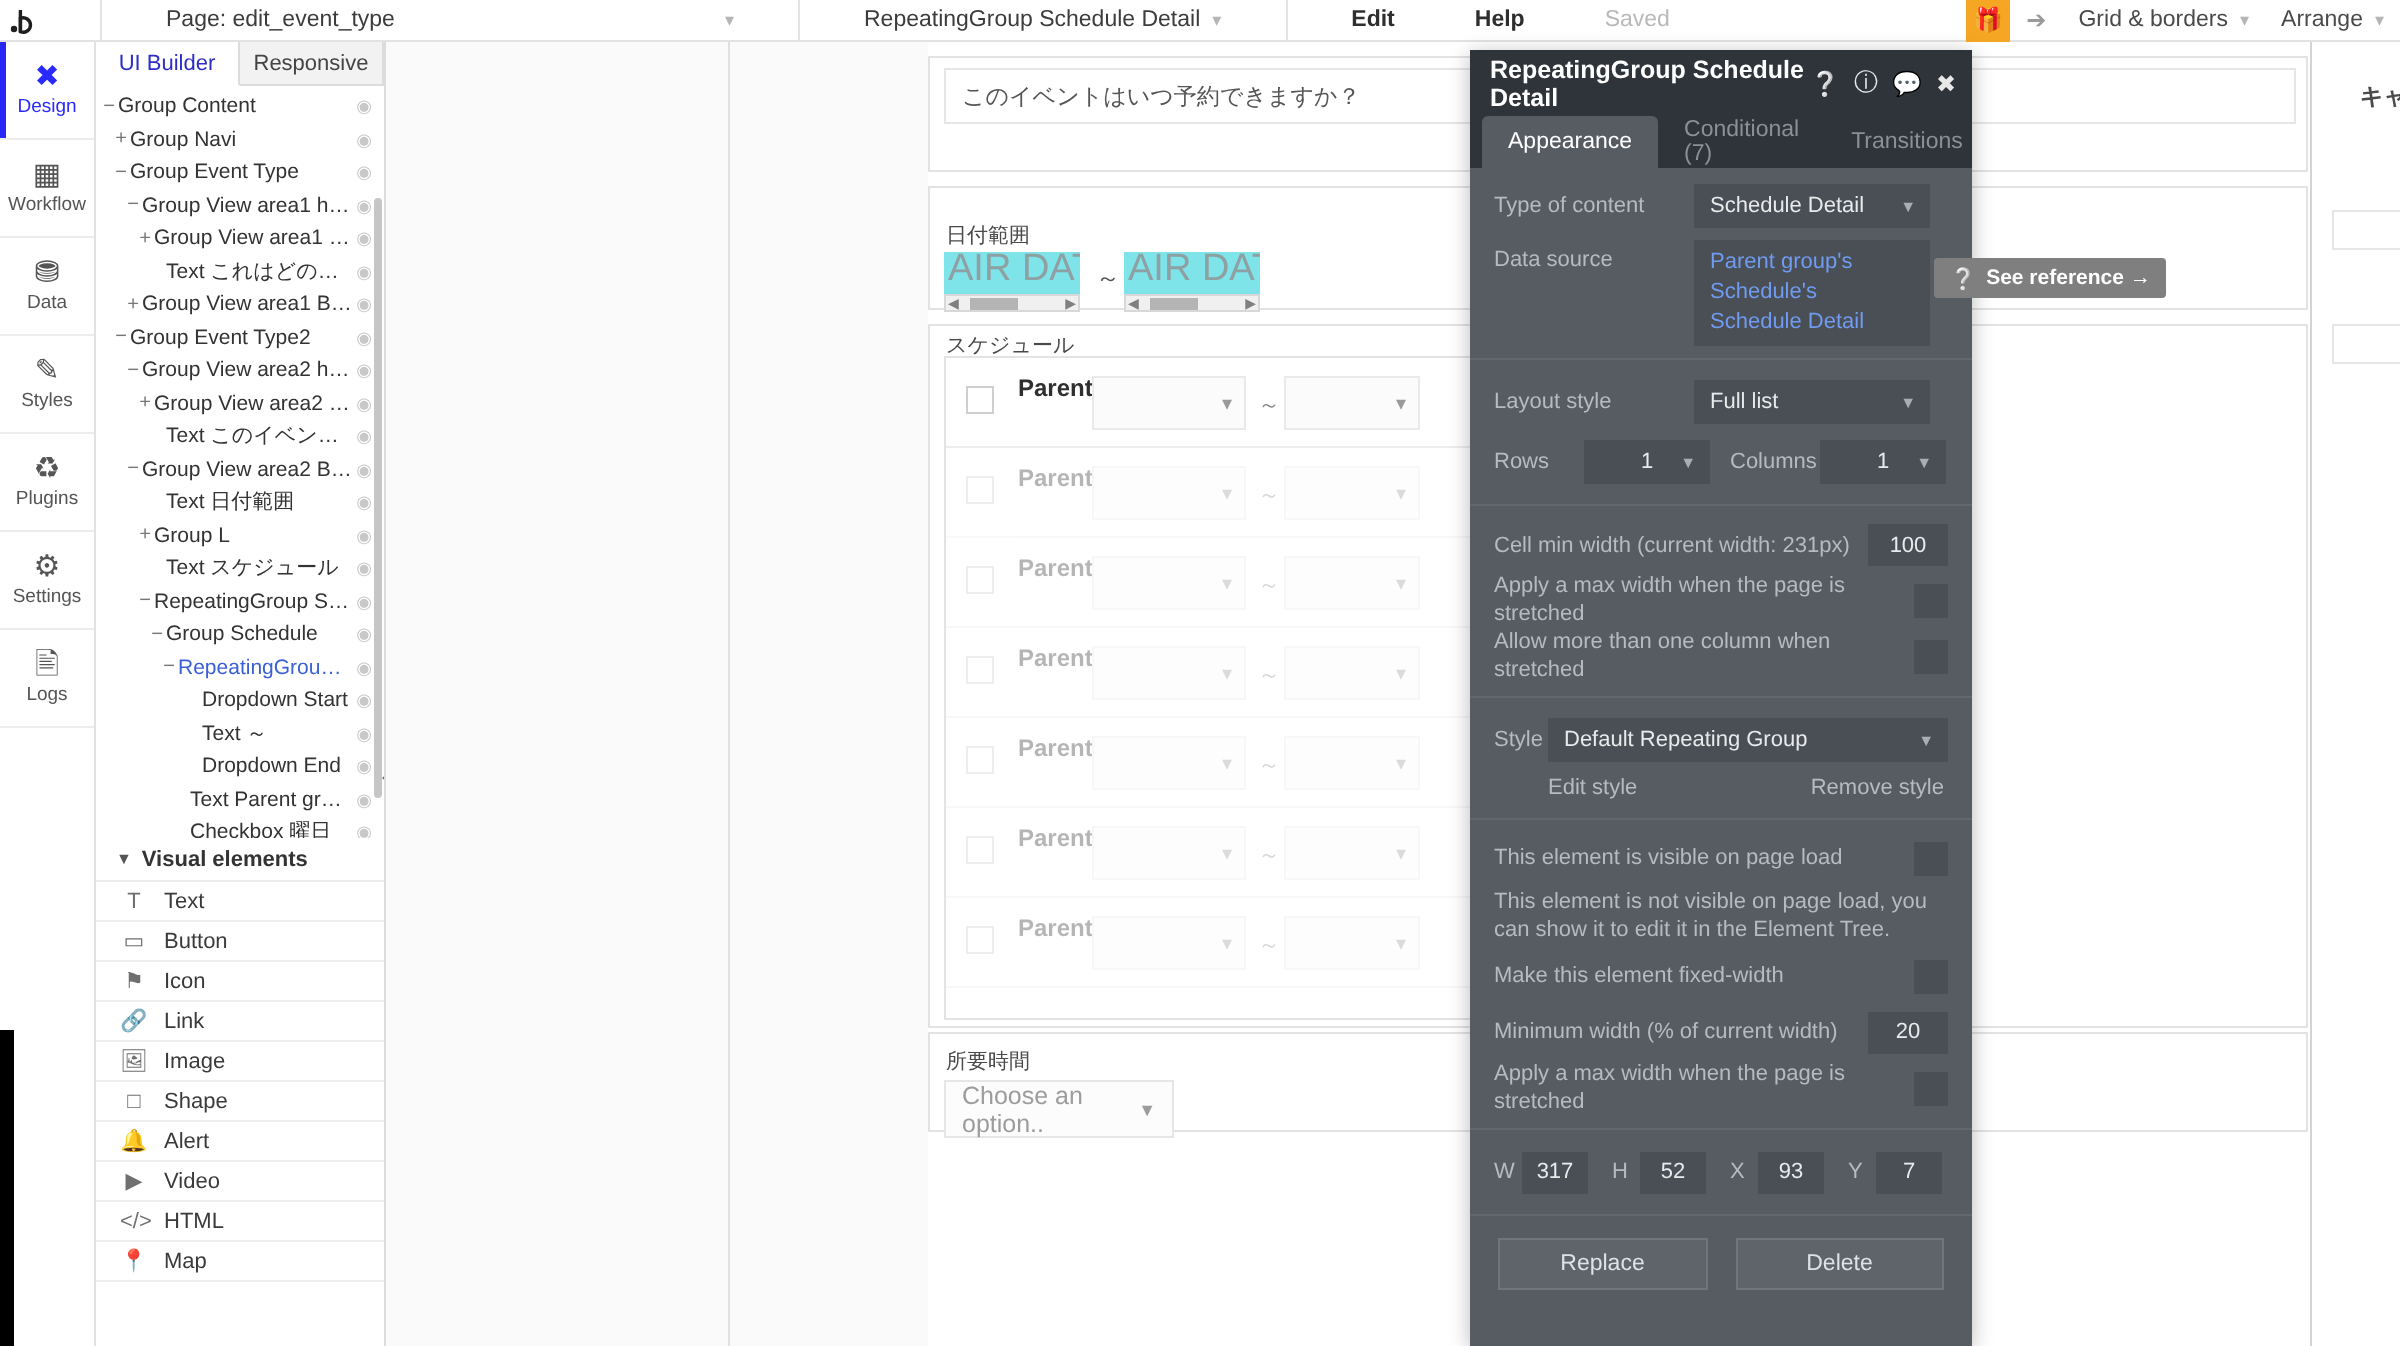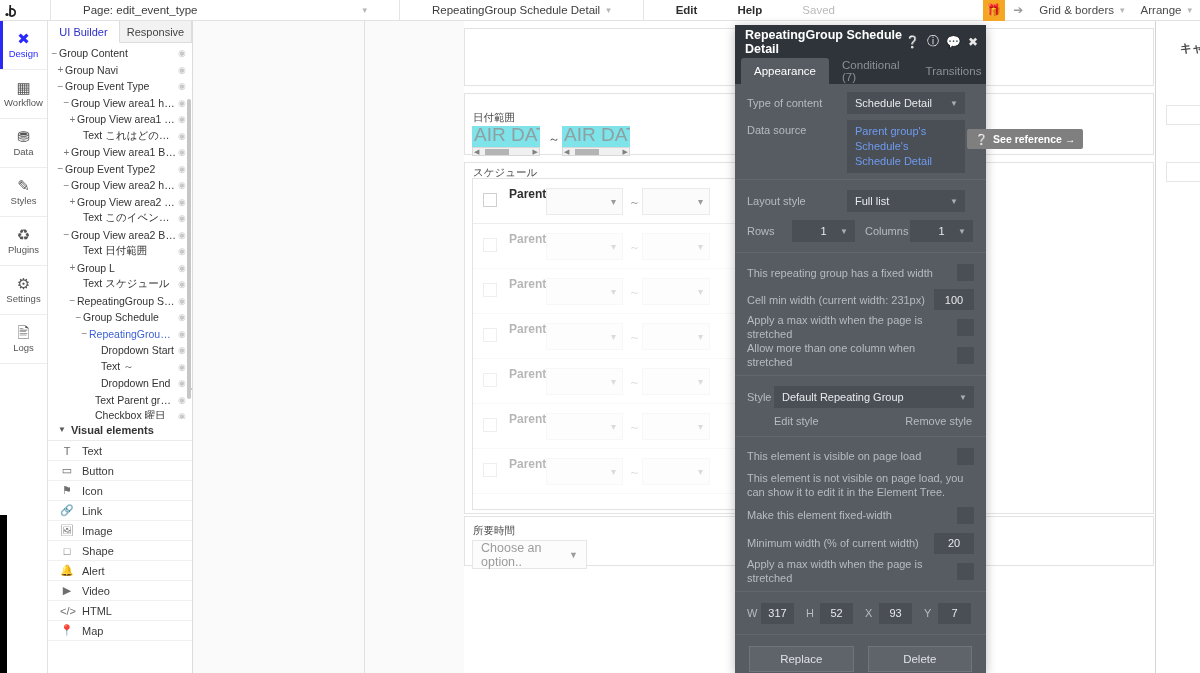--- a/index.html
+++ b/index.html
@@ -468,20 +468,23 @@
         <span class="veico">📍</span>
         <span>Map</span>
       </div>
     </div>
 </div>
 
 <div class="canvas-wrap">
   <div class="page">
 
     <div class="cbox" style="left:0px; top:7px; width:690px; height:58px;"></div>
+    <div class="cinput" style="left:8px; top:13px; width:676px; height:28px;">
+      <span>このイベントはいつ予約できますか？</span>
+    </div>
 
     <div class="cinput" style="left:702px; top:84px; width:148px; height:20px;"></div>
     <div class="cinput" style="left:702px; top:141px; width:148px; height:20px;"></div>
 
     <div class="cbox" style="left:0px; top:72px; width:690px; height:62px;"></div>
     <div class="clabel" style="left:9px; top:90px;">日付範囲</div>
     <div class="airdate" style="left:8px; top:105px; width:68px; height:23px;">
       <span>AIR DATE</span>
     </div>
     <div class="hscroll" style="left:8px; top:126px; width:68px;">
@@ -656,24 +659,20 @@
     <span class="plabel" style="width:55px; padding-left:10px;">Columns</span>
     <div class="pfield" style="width:63px; justify-content:center;">
       <span>1</span>
       <span class="cv">▼</span>
     </div>
   </div>
 
   <div class="psep"></div>
 
   <div class="prow" style="min-height:27px;">
-    <span class="ptext" style="flex:1;">This repeating group has a fixed width</span>
-    <span class="pcheck"></span>
-  </div>
-  <div class="prow" style="min-height:27px;">
     <span class="ptext" style="flex:1;">Cell min width (current width: 231px)</span>
     <span class="pnum">100</span>
   </div>
   <div class="prow" style="min-height:27px;">
     <span class="ptext" style="flex:1;">Apply a max width when the page is stretched</span>
     <span class="pcheck"></span>
   </div>
   <div class="prow" style="min-height:27px;">
     <span class="ptext" style="flex:1;">Allow more than one column when stretched</span>
     <span class="pcheck"></span>

